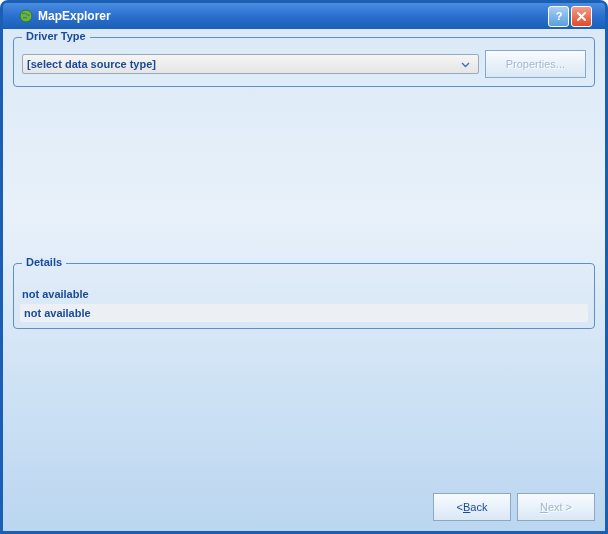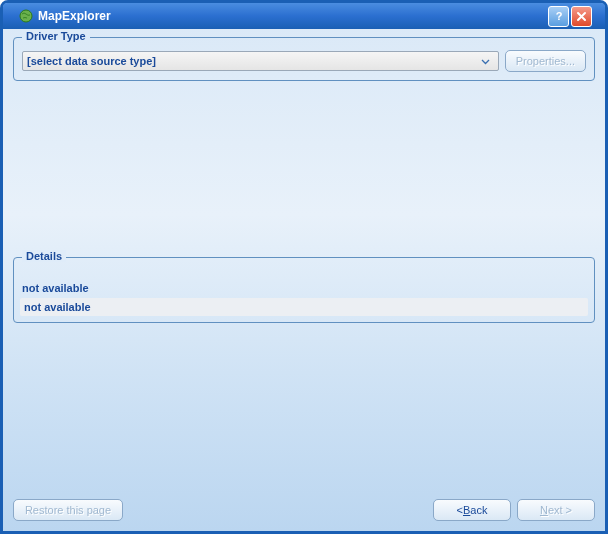--- a/index.html
+++ b/index.html
@@ -117,25 +117,25 @@
 }
 .combo-arrow {
   width: 16px;
   height: 16px;
   display: flex;
   align-items: center;
   justify-content: center;
   color: #3a6fb0;
 }
 .btn {
-  height: 22px;
+  height: 28px;
   border: 1px solid #8aa8c8;
-  border-radius: 5px;
+  border-radius: 0;
   background: linear-gradient(to bottom, #f8fbfe, #dae8f5);
-  padding: 0 10px;
+  padding: 0 20px;
   font-size: 11px;
   color: #1a4a9a;
   font-family: inherit;
   cursor: pointer;
   display: inline-flex;
   align-items: center;
   justify-content: center;
 }
 .btn-disabled {
   color: #a0b8d0;
@@ -232,21 +232,20 @@
     <div class="details-box">
       <div class="details-legend">Details</div>
       <div class="details-line1">not available</div>
       <div class="details-line2">not available</div>
     </div>
 
     <div class="spacer"></div>
   </div>
 
   <div class="footer">
-    <button class="btn btn-disabled btn-restore">Restore this page</button>
     <div class="spacer"></div>
     <button class="btn btn-wide">
         <span>&lt; </span>
         <span class="underline">B</span>
         <span>ack</span>
       </button>
     <button class="btn btn-disabled btn-wide">
         <span class="underline">N</span>
         <span>ext &gt;</span>
       </button>

